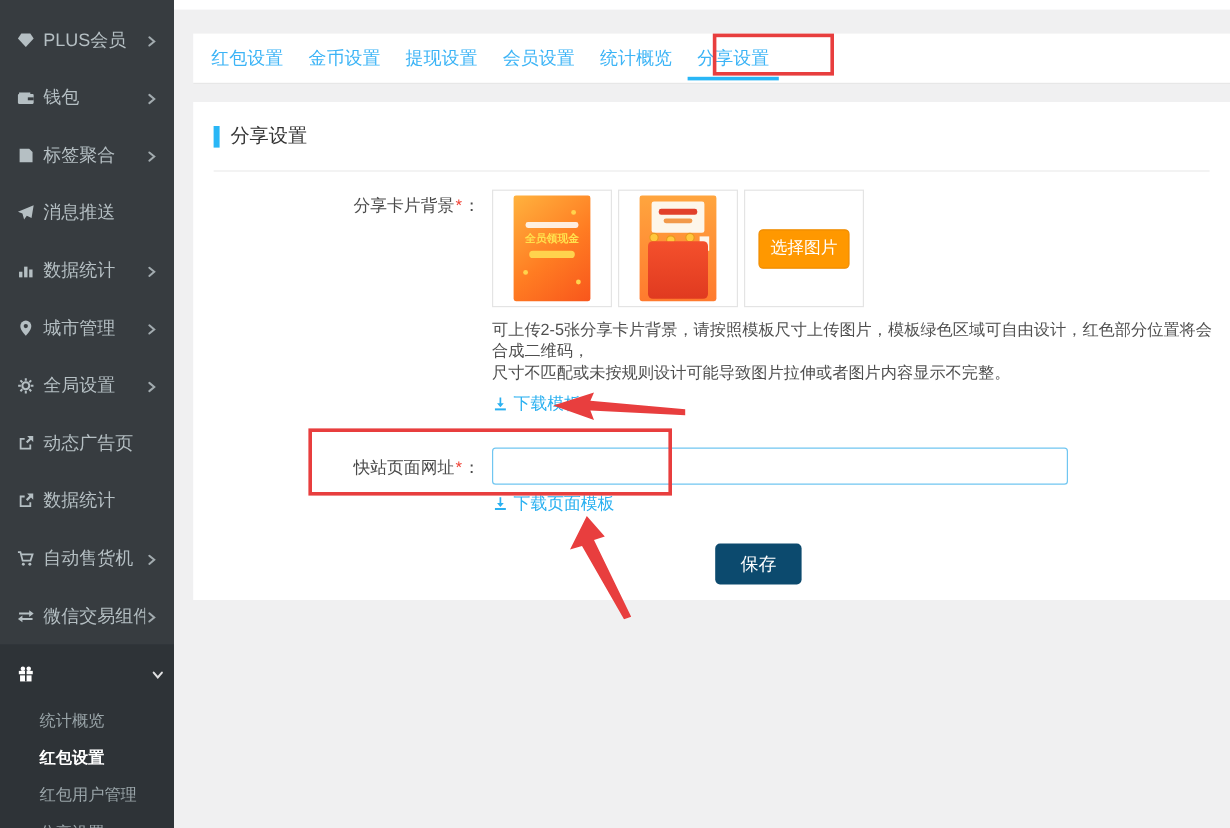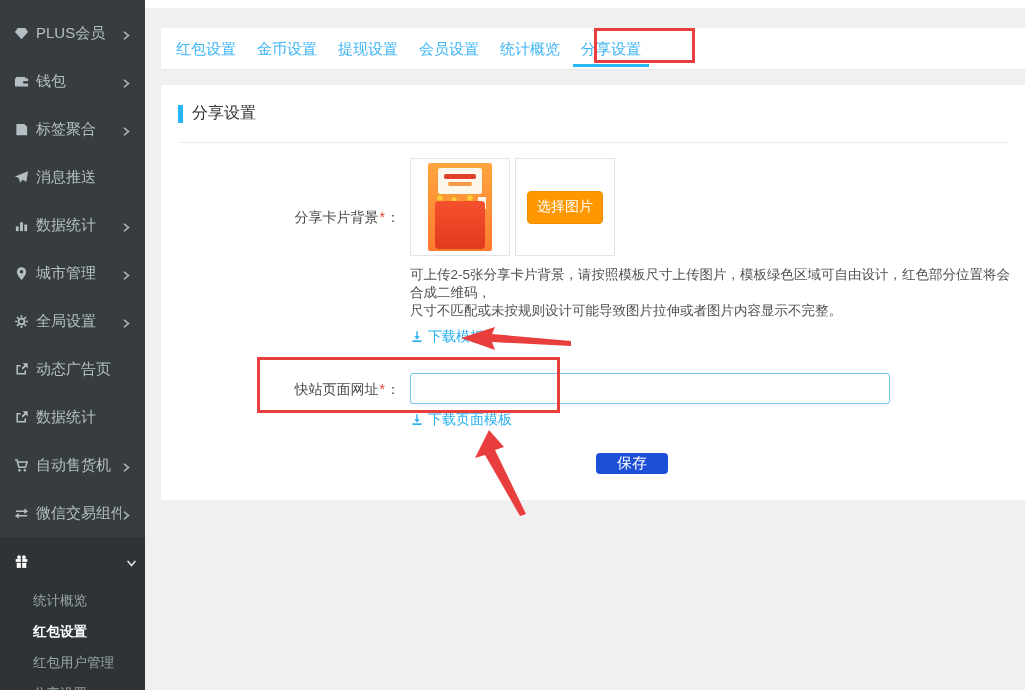--- a/index.html
+++ b/index.html
@@ -27,21 +27,21 @@
   .tab.active::after { content:""; position:absolute; left:-8px; right:-8px; bottom:3px; height:3px; background:#29b6f6; }
 
   .content-card { position:absolute; left:161px; top:85px; right:0; height:415px; background:#ffffff; }
   .sec-head { position:absolute; left:17px; top:18px; display:flex; align-items:center; }
   .sec-bar { width:5px; height:18px; background:#29b6f6; margin-right:9px; }
   .sec-title { font-size:16px; color:#333333; }
   .sec-divider { position:absolute; left:17px; right:17px; top:57px; height:1px; background:#ececec; }
 
   .f-label { position:absolute; left:0; width:239px; text-align:right; font-size:14px; color:#4a4a4a; }
   .req { color:#f04134; margin:0 1px; }
-  .label-card { top:78px;margin-top:46px; }
+  .label-card { top:78px; }
   .label-url { top:296px; }
 
   .thumb-row { position:absolute; left:249px; top:73px; display:flex; }
   .thumb-box { width:100px; height:98px; background:#fff; border:1px solid #e4e4e4; margin-right:5px; display:flex; align-items:center; justify-content:center; }
   .t-img { width:64px; height:88px; position:relative; overflow:hidden; border-radius:2px; }
   .t1 { background:linear-gradient(140deg,#ffb23e 0%,#ff7c22 55%,#f8561c 100%); }
   .t1 .bar1 { position:absolute; left:10px; top:22px; width:44px; height:5px; background:rgba(255,255,255,.85); border-radius:2px; }
   .t1 .txt { position:absolute; left:0; right:0; top:30px; text-align:center; font-size:9px; font-weight:bold; color:#ffe14d; letter-spacing:0; }
   .t1 .badge { position:absolute; left:13px; top:46px; width:38px; height:6px; background:#ffd34d; border-radius:3px; }
   .t1 .dot { position:absolute; width:4px; height:4px; border-radius:50%; background:#ffd34d; }
@@ -55,21 +55,21 @@
   .choose-box { align-items:center; justify-content:center; }
   .choose-btn { width:76px; height:33px; background:#ff9800; border:1px solid #f08c00; border-radius:4px; color:#ffffff; font-size:14px; cursor:pointer; font-family:inherit; }
 
   .help { position:absolute; left:249px; top:181px; width:606px; font-size:13.5px; color:#4f4f4f; line-height:18px; }
   .dl-link { position:absolute; left:249px; display:flex; align-items:center; color:#29b0f0; font-size:14px; cursor:pointer; text-decoration:none; }
   .dl-link svg { width:14px; height:14px; margin-right:4px; }
   .link-tpl { top:243px; }
   .link-page { top:326px; }
 
   .url-input { position:absolute; left:249px; top:288px; width:480px; height:31px; border:1px solid #70c6f1; border-radius:3px; outline:none; padding:0 8px; font-size:14px; color:#333; font-family:inherit; }
-  .save-btn { position:absolute; left:435px; top:368px; width:72px; height:21px; background:#1d4ed8; border:none; border-radius:4px; color:#ffffff; font-size:15px; cursor:pointer; font-family:inherit; }
+  .save-btn { position:absolute; left:435px; top:368px; width:72px; height:34px; background:#0c4a6e; border:none; border-radius:4px; color:#ffffff; font-size:15px; cursor:pointer; font-family:inherit; }
 
   
   .anno { position:absolute; border:3px solid #e83e3e; z-index:20; pointer-events:none; }
   .anno-box-tab { left:594px; top:28px; width:101px; height:35px; }
   .anno-box-url { left:257px; top:357px; width:303px; height:56px; }
   .anno-arrow { position:absolute; z-index:21; pointer-events:none; }
   .arrow1 { left:459px; top:326px; }
   .arrow2 { left:466px; top:428px; }
 </style>
 </head>
@@ -252,20 +252,30 @@
     <div class="sec-head">
       <span class="sec-bar"></span>
       <span class="sec-title">分享设置</span>
     </div>
     <div class="sec-divider"></div>
 
     <div class="f-label label-card">
       <span>分享卡片背景</span><span class="req">*</span><span>：</span>
     </div>
     <div class="thumb-row">
+      <div class="thumb-box">
+        <div class="t-img t1">
+          <div class="bar1"></div>
+          <div class="txt">全员领现金</div>
+          <div class="badge"></div>
+          <div class="dot" style="left:8px;top:62px;"></div>
+          <div class="dot" style="left:48px;top:12px;"></div>
+          <div class="dot" style="left:52px;top:70px;"></div>
+        </div>
+      </div>
       <div class="thumb-box">
         <div class="t-img t2">
           <div class="card">
               <div class="r1"></div>
               <div class="r2"></div>
             </div>
           <div class="coin" style="left:8px;top:31px;"></div>
           <div class="coin" style="left:22px;top:33px;"></div>
           <div class="coin" style="left:38px;top:31px;"></div>
           <div class="tag"></div>

